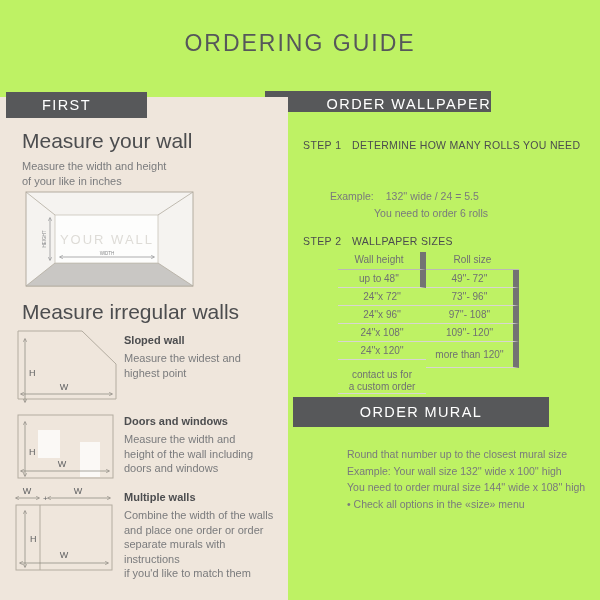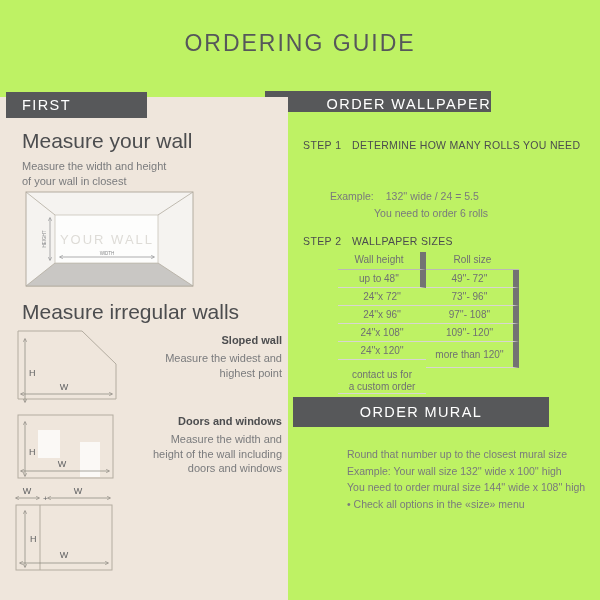--- a/index.html
+++ b/index.html
@@ -9,39 +9,39 @@
 
   .title { position:absolute; top:30px; left:0; width:600px; text-align:center;
            font-size:23px; letter-spacing:2px; color:#56575a; font-weight:400; }
 
   .beige-panel { position:absolute; left:0; top:97px; width:288px; height:503px;
                  background:#efe6dc; z-index:1; }
 
   .bar { position:absolute; background:#57585a; color:#ffffff; font-size:14.5px;
          letter-spacing:1.4px; font-weight:400; }
   .bar-first { left:6px; top:92px; width:141px; height:26px; line-height:26px;
-               padding-left:16px; z-index:3; }
+               padding-left:36px; z-index:3; }
   .bar-wallpaper { left:265px; top:91px; width:226px; height:21px; line-height:27px;
                    text-align:right; padding-left:20px; z-index:0; }
   .bar-mural { left:293px; top:397px; width:256px; height:30px; line-height:30px;
                text-align:center; z-index:0; }
 
   .left-item { position:absolute; z-index:2; }
   .heading { font-size:21px; color:#4c4d4f; font-weight:400; }
   .mw-heading { left:22px; top:129px; }
   .irr-heading { left:22px; top:300px; }
   .body-text { font-size:11px; line-height:14.5px; color:#7a7b7d; }
   .mw-desc { left:22px; top:159px; }
 
   .room-svg { left:22px; top:187px; }
   .sloped-svg { left:16px; top:329px; }
   .doors-svg { left:16px; top:410px; }
   .multi-svg { left:12px; top:485px; }
 
-  .diagram-text { position:absolute; z-index:2; width:158px;text-align:right; }
+  .diagram-text { position:absolute; z-index:2; width:158px; }
   .sloped-text { left:124px; top:334px; }
   .doors-text { left:124px; top:415px; }
   .multi-text { left:124px; top:491px; }
   .item-title { font-size:11px; font-weight:700; color:#4c4d4f; margin-bottom:5px; }
 
   .right-item { position:absolute; z-index:2; }
   .step-label { font-size:10.5px; color:#4b4c4e; letter-spacing:0.4px; }
   .step-title { font-size:10.5px; color:#4b4c4e; letter-spacing:0.3px; }
   .step1-label { left:303px; top:139px; }
   .step1-title { left:352px; top:139px; }
@@ -78,21 +78,21 @@
   <div class="beige-panel"></div>
 
   <div class="bar bar-first">FIRST</div>
   <div class="bar bar-wallpaper">ORDER WALLPAPER</div>
   <div class="bar bar-mural">ORDER MURAL</div>
 
   <div class="left-item heading mw-heading">Measure your wall</div>
 
   <div class="left-item body-text mw-desc">
     <div>Measure the width and height</div>
-    <div>of your wall in closest</div>
+    <div>of your like in inches</div>
   </div>
 
   <svg class="left-item room-svg" width="175" height="104" viewBox="0 0 175 104">
     <defs>
       <marker id="ah-room" viewBox="0 0 6 6" refX="5" refY="3" markerWidth="5" markerHeight="5" orient="auto-start-reverse">
         <path d="M0,0 L6,3 L0,6" fill="none" stroke="#8a8b8d" stroke-width="1"></path>
       </marker>
     </defs>
     <rect x="4" y="5" width="167" height="94" fill="#f5f3f0" stroke="#b3aca0" stroke-width="1"></rect>
     <polygon points="33,76 136,76 171,99 4,99" fill="#c9c7c4" stroke="#b3aca0" stroke-width="0.8"></polygon>
@@ -158,20 +158,27 @@
     <text x="31" y="16" font-size="8">+</text>
     <line x1="36" y1="13" x2="98" y2="13" stroke="#85817a" stroke-width="0.7" marker-start="url(#ah-multi)" marker-end="url(#ah-multi)"></line>
     <text x="66" y="9" text-anchor="middle" font-size="9">W</text>
     <rect x="4" y="20" width="96" height="65" fill="none" stroke="#b3aca0" stroke-width="1"></rect>
     <line x1="28" y1="20" x2="28" y2="85" stroke="#b3aca0" stroke-width="1"></line>
     <line x1="13" y1="26" x2="13" y2="82" stroke="#85817a" stroke-width="0.7" marker-start="url(#ah-multi)" marker-end="url(#ah-multi)"></line>
     <text x="18" y="57" font-size="9">H</text>
     <line x1="8" y1="78" x2="96" y2="78" stroke="#85817a" stroke-width="0.7" marker-start="url(#ah-multi)" marker-end="url(#ah-multi)"></line>
     <text x="52" y="73" text-anchor="middle" font-size="9">W</text>
   </svg>
+  <div class="diagram-text multi-text">
+    <div class="item-title">Multiple walls</div>
+    <div class="body-text">Combine the width of the walls</div>
+    <div class="body-text">and place one order or order</div>
+    <div class="body-text">separate murals with instructions</div>
+    <div class="body-text">if you'd like to match them</div>
+  </div>
 
   <div class="right-item step-label step1-label">STEP 1</div>
   <div class="right-item step-title step1-title">DETERMINE HOW MANY ROLLS YOU NEED</div>
 
 
   <div class="right-item example-row">
     <span>Example:</span><span class="example-value">132'' wide / 24 = 5.5</span>
   </div>
   <div class="right-item example-note">You need to order 6 rolls</div>
 

